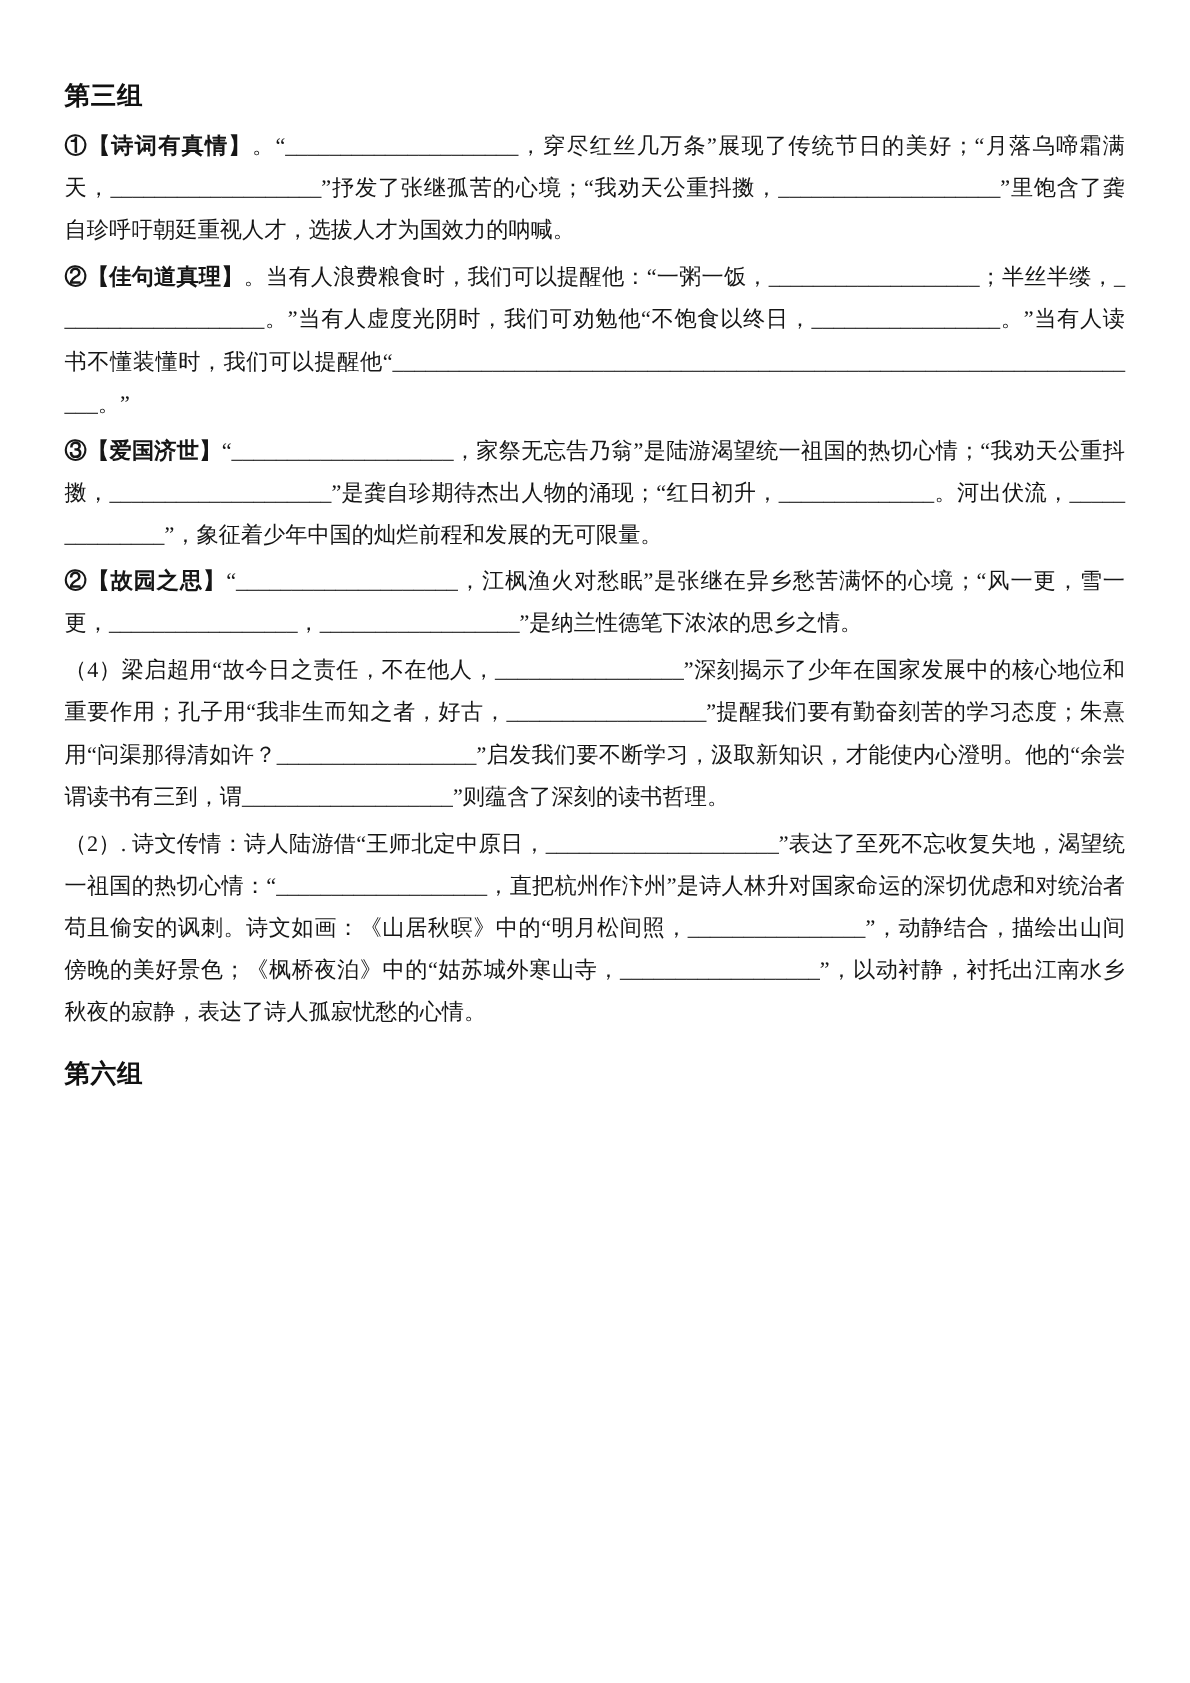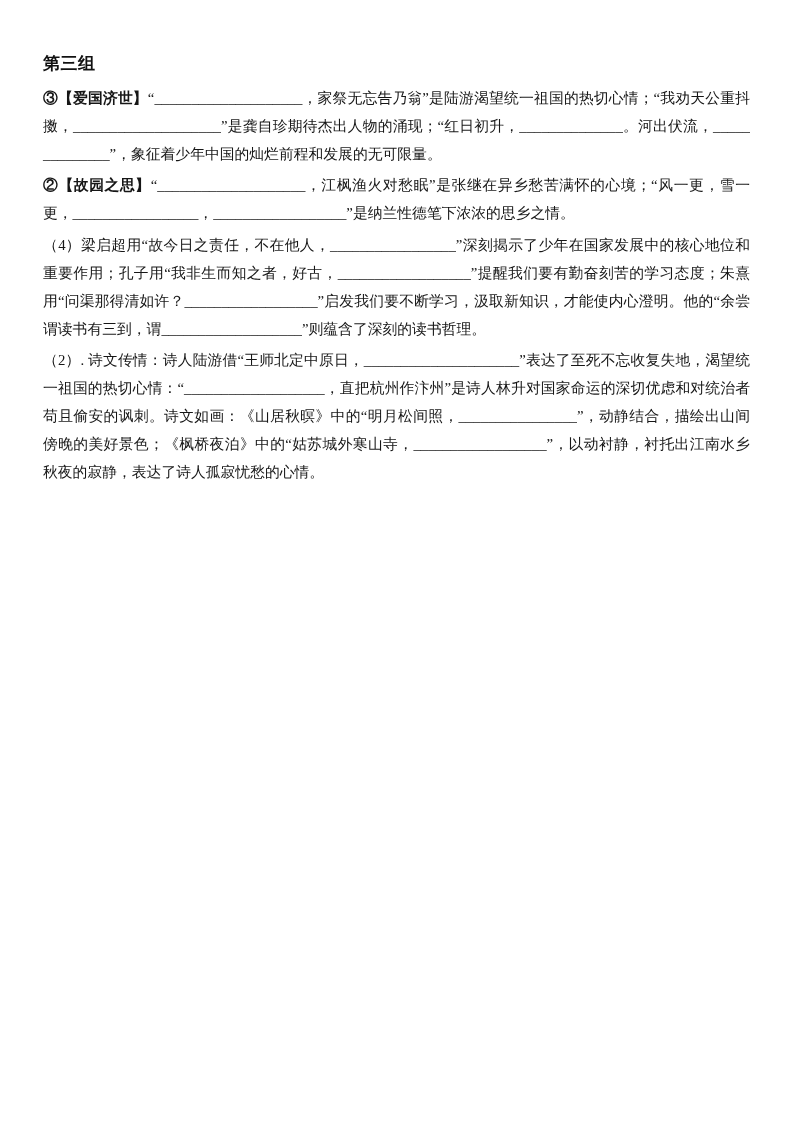--- a/index.html
+++ b/index.html
@@ -36,28 +36,31 @@
   }
   .item-label { font-weight: 700; }
 </style>
 </head>
 <body>
 
 <div class="page">
 
   <div class="section">
     <h2 class="section-heading">第三组</h2>
+    <p class="para"><span class="item-label">①【诗词有真情】</span><span>。“_____________________，穿尽红丝几万条”展现了传统节日的美好；“月落乌啼霜满天，___________________”抒发了张继孤苦的心境；“我劝天公重抖擞，____________________”里饱含了龚自珍呼吁朝廷重视人才，选拔人才为国效力的呐喊。</span></p>
+    <p class="para"><span class="item-label">②【佳句道真理】</span><span>。当有人浪费粮食时，我们可以提醒他：“一粥一饭，___________________；半丝半缕，___________________。”当有人虚度光阴时，我们可劝勉他“不饱食以终日，_________________。”当有人读书不懂装懂时，我们可以提醒他“_____________________________________________________________________。”</span></p>
   </div>
 
   <div class="section">
     <p class="para"><span class="item-label">③【爱国济世】</span><span>“____________________，家祭无忘告乃翁”是陆游渴望统一祖国的热切心情；“我劝天公重抖擞，____________________”是龚自珍期待杰出人物的涌现；“红日初升，______________。河出伏流，______________”，象征着少年中国的灿烂前程和发展的无可限量。</span></p>
     <p class="para"><span class="item-label">②【故园之思】</span><span>“____________________，江枫渔火对愁眠”是张继在异乡愁苦满怀的心境；“风一更，雪一更，_________________，__________________”是纳兰性德笔下浓浓的思乡之情。</span></p>
   </div>
 
   <div class="section">
     <p class="para"><span class="item-label"></span><span>（4）梁启超用“故今日之责任，不在他人，_________________”深刻揭示了少年在国家发展中的核心地位和重要作用；孔子用“我非生而知之者，好古，__________________”提醒我们要有勤奋刻苦的学习态度；朱熹用“问渠那得清如许？__________________”启发我们要不断学习，汲取新知识，才能使内心澄明。他的“余尝谓读书有三到，谓___________________”则蕴含了深刻的读书哲理。</span></p>
     <p class="para"><span class="item-label"></span><span>（2）. 诗文传情：诗人陆游借“王师北定中原日，_____________________”表达了至死不忘收复失地，渴望统一祖国的热切心情：“___________________，直把杭州作汴州”是诗人林升对国家命运的深切优虑和对统治者苟且偷安的讽刺。诗文如画：《山居秋暝》中的“明月松间照，________________”，动静结合，描绘出山间傍晚的美好景色；《枫桥夜泊》中的“姑苏城外寒山寺，__________________”，以动衬静，衬托出江南水乡秋夜的寂静，表达了诗人孤寂忧愁的心情。</span></p>
   </div>
 
   <div class="section">
+    <h2 class="section-heading">第六组</h2>
   </div>
 
 </div>
 
 </body></html>

